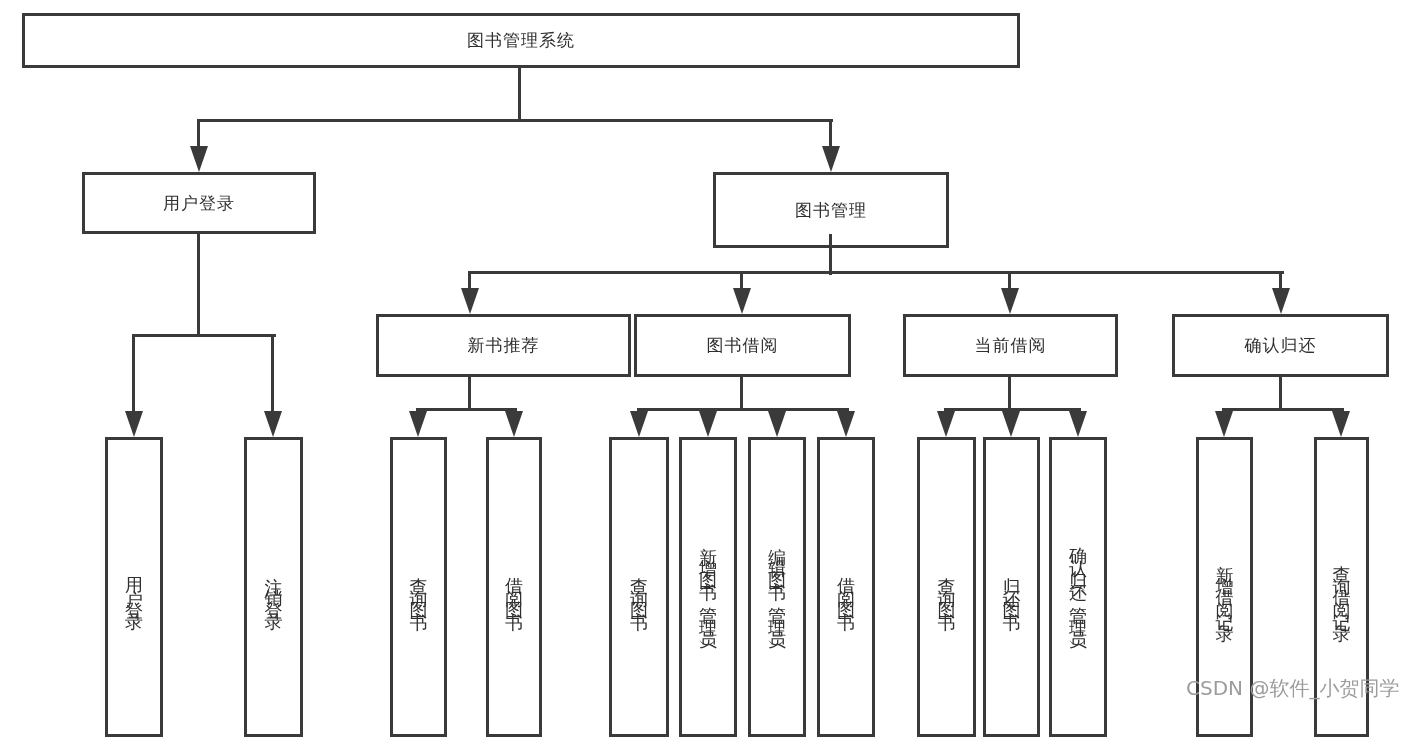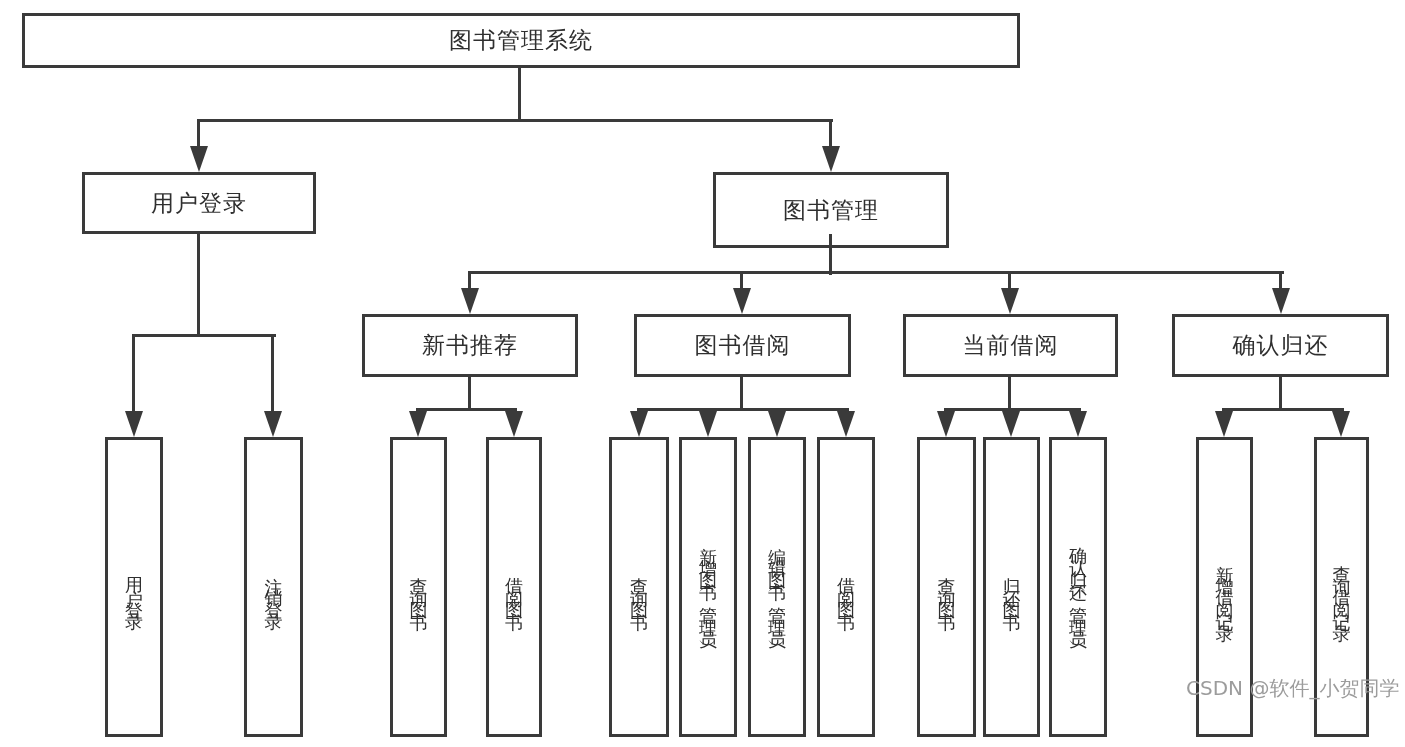--- a/index.html
+++ b/index.html
@@ -15,21 +15,21 @@
     position: absolute;
     box-sizing: border-box;
     border: 3px solid #3a3a3a;
     background: #ffffff;
     display: flex;
     align-items: center;
     justify-content: center;
     color: #2f2f2f;
   }
   .hlabel {
-    font-size: 23px;
+    font-size: 17px;
     letter-spacing: 1px;
     white-space: nowrap;
   }
   .vlabel {
     writing-mode: vertical-rl;
     text-orientation: mixed;
     font-size: 18px;
     letter-spacing: 12px;
     line-height: 1;
     white-space: nowrap;
@@ -64,21 +64,21 @@
     <span class="hlabel">图书管理系统</span>
   </div>
 
   <div class="node" style="left:82px;top:172px;width:234px;height:62px">
     <span class="hlabel">用户登录</span>
   </div>
   <div class="node" style="left:713px;top:172px;width:236px;height:76px">
     <span class="hlabel">图书管理</span>
   </div>
 
-  <div class="node" style="left:362px;top:314px;width:216px;height:63px">
+  <div class="node" style="left:376px;top:314px;width:255px;height:63px">
     <span class="hlabel">新书推荐</span>
   </div>
   <div class="node" style="left:903px;top:314px;width:215px;height:63px">
     <span class="hlabel">当前借阅</span>
   </div>
   <div class="node" style="left:634px;top:314px;width:217px;height:63px">
     <span class="hlabel">图书借阅</span>
   </div>
   <div class="node" style="left:1172px;top:314px;width:217px;height:63px">
     <span class="hlabel">确认归还</span>

